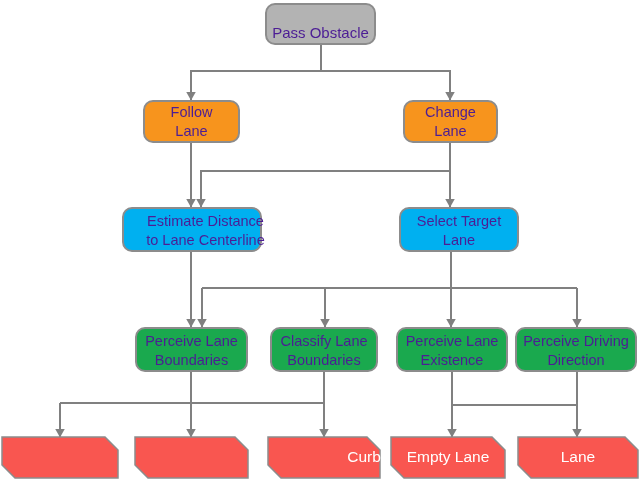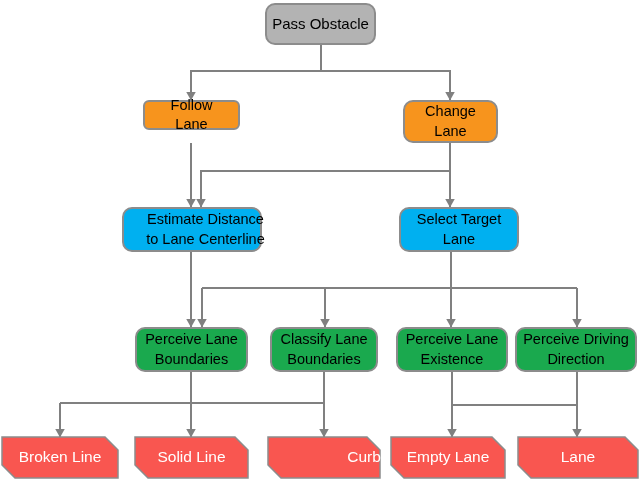--- a/index.html
+++ b/index.html
@@ -10,23 +10,23 @@
     font-family:"Liberation Sans", sans-serif;
     overflow:hidden;
   }
   svg.wires { position:absolute; left:0; top:0; width:640px; height:484px; z-index:0; }
 
   .node {
     position:absolute;
     box-sizing:border-box;
     border:2px solid #8c8c8c;
     border-radius:10px;
-    color:#000000;
+    color:#4c1d95;
     display:flex; flex-direction:column;
-    align-items:center; justify-content:center;
+    align-items:center; justify-content:flex-end;
     text-align:center;
     font-size:14.5px; line-height:1.32;
     z-index:1;
   }
   .node span { display:block; white-space:nowrap; }
 
   .fill-gray   { background:#b3b3b3; }
   .fill-orange { background:#f7941d; }
   .fill-blue   { background:#00b0f0; }
   .fill-green  { background:#1aa94e; }
@@ -37,21 +37,21 @@
     align-items:center; justify-content:center;
     text-align:center;
     color:#ffffff;
     font-size:15.5px; line-height:1.3;
     z-index:1;
   }
   .leaf-label span { display:block; white-space:nowrap; }
 
   
   #n-pass     { left:265px; top:3px;   width:111px; height:42px; font-size:15px; }
-  #n-follow   { left:143px; top:100px; width:97px;  height:30px;border-radius:6px; }
+  #n-follow   { left:143px; top:100px; width:97px;  height:43px; }
   #n-change   { left:403px; top:100px; width:95px;  height:43px; }
   #n-estimate { left:122px; top:207px; width:140px; height:45px;padding-left:27px; }
   #n-select   { left:399px; top:207px; width:120px; height:45px; }
   #n-plb      { left:135px; top:327px; width:113px; height:45px; }
   #n-clb      { left:270px; top:327px; width:108px; height:45px; }
   #n-ple      { left:396px; top:327px; width:112px; height:45px; }
   #n-pdd      { left:515px; top:327px; width:122px; height:45px; }
 
   #l-broken   { left:2px;   top:437px; width:116px; height:41px; }
   #l-solid    { left:135px; top:437px; width:113px; height:41px; }
@@ -144,26 +144,20 @@
   <div class="node fill-green" id="n-ple">
     <span>Perceive Lane</span>
     <span>Existence</span>
   </div>
 
   <div class="node fill-green" id="n-pdd">
     <span>Perceive Driving</span>
     <span>Direction</span>
   </div>
 
-  <div class="leaf-label" id="l-broken">
-    <span>Broken Line</span>
-  </div>
-  <div class="leaf-label" id="l-solid">
-    <span>Solid Line</span>
-  </div>
   <div class="leaf-label" id="l-curb">
     <span>Curb</span>
   </div>
   <div class="leaf-label" id="l-empty">
     <span>Empty Lane</span>
   </div>
   <div class="leaf-label" id="l-occupied">
     <span>Lane</span>
   </div>
 

